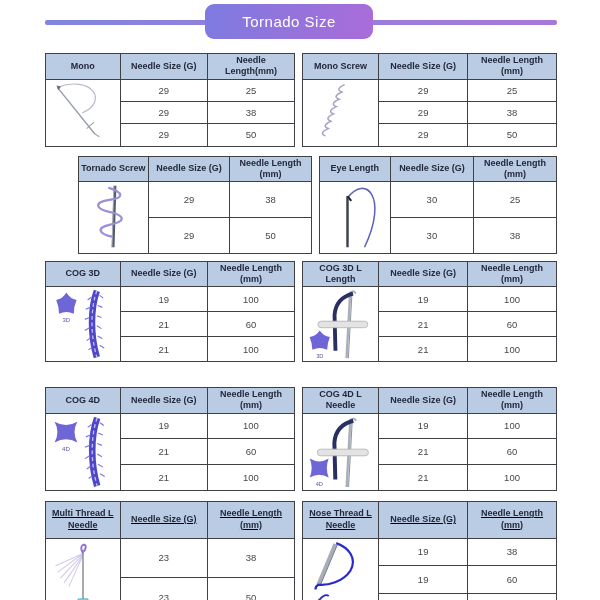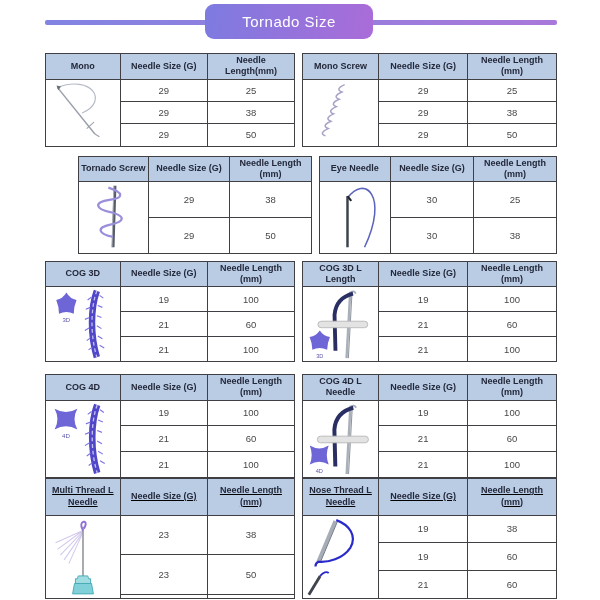--- a/index.html
+++ b/index.html
@@ -11,22 +11,22 @@
   .title-rule { position:absolute; left:45px; right:43px; top:20px; height:5px;
     background:linear-gradient(90deg,#8184e2,#a878da); border-radius:2px; }
   .title-banner { position:absolute; left:205px; top:4px; width:168px; height:35px;
     background:linear-gradient(100deg,#7d7be0,#aa6cd8); border-radius:9px;
     display:flex; align-items:center; justify-content:center;
     color:#ffffff; font-size:15px; letter-spacing:.5px; }
 
   
   .grid { padding:0 43px 0 45px; }
   .trow { display:flex; gap:7px; }
-  .g1 { margin-bottom:9px; } .g2 { margin-bottom:7px;padding-left:33px; } .g3 { margin-bottom:12px; }
-  .g4 { } .g5 { margin-bottom:0; }
+  .g1 { margin-bottom:9px; } .g2 { margin-bottom:7px;padding-left:33px; } .g3 { margin-bottom:25px; }
+  .g4 { margin-bottom:10px; } .g5 { margin-bottom:0; }
 
   table.pt { border-collapse:collapse; table-layout:fixed; background:#fff; }
   .t-left  { width:250px; }
   .t-right { width:255px; }
   .g1 table { height:84px; } .g2 table { height:98px; } .g3 table { height:99px; }
   .g4 table { height:101px; } .g5 table { height:114px; }
 
   .pt th, .pt td { border:1px solid #3f3f44; }
   .pt thead tr { height:23px; }
   .g5 .pt thead tr { height:37px;text-decoration:underline; }
@@ -158,21 +158,21 @@
       </table>
 
       <table class="pt t-right">
         <colgroup>
             <col style="width:30%">
             <col style="width:35%">
             <col style="width:35%">
           </colgroup>
         <thead>
             <tr>
-          <th>Eye Needle</th>
+          <th>Eye Length</th>
           <th>Needle Size (G)</th>
           <th>Needle Length (mm)</th>
         </tr>
           </thead>
         <tbody>
           <tr>
             <td class="img" rowspan="2">
               <svg viewBox="0 0 74 70" width="70">
                 <line x1="28" y1="13" x2="28" y2="67" stroke="#3c414b" stroke-width="2.6"></line>
                 <path d="M28,15 C46,-10 72,12 46,67" fill="none" stroke="#5c63bd" stroke-width="1.6"></path>

